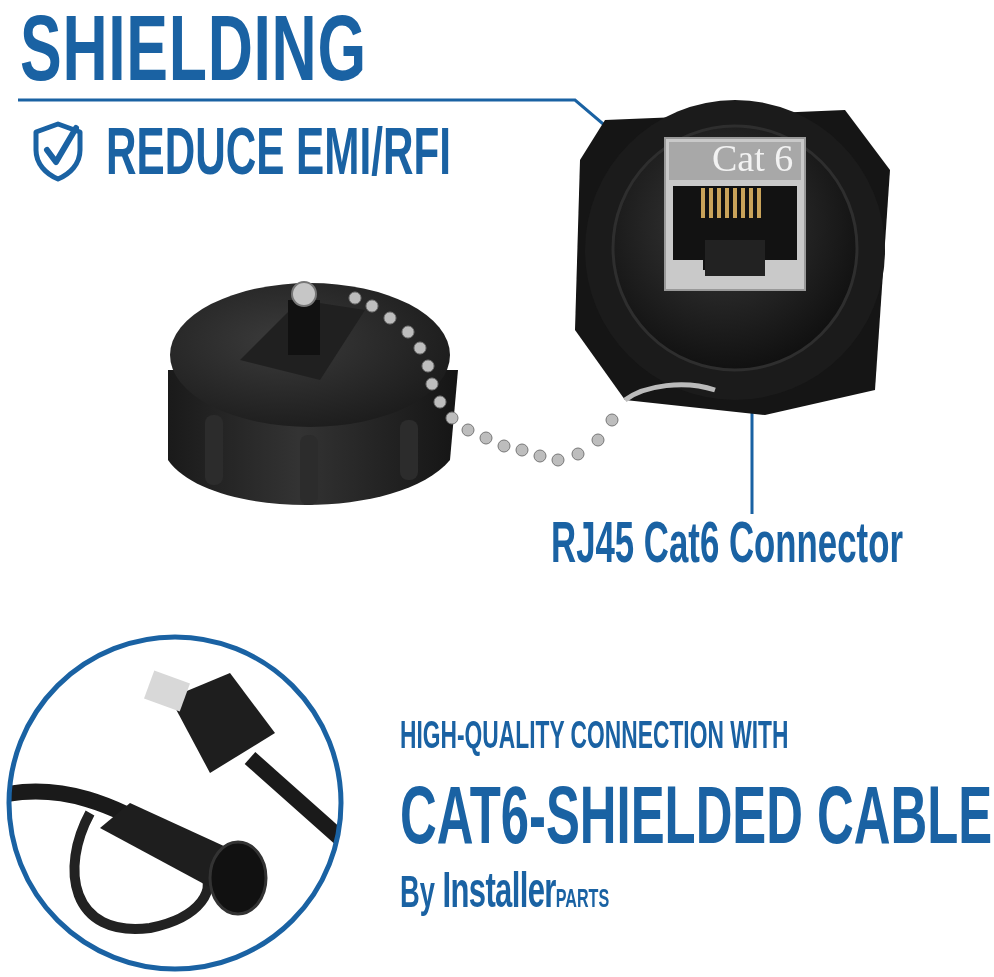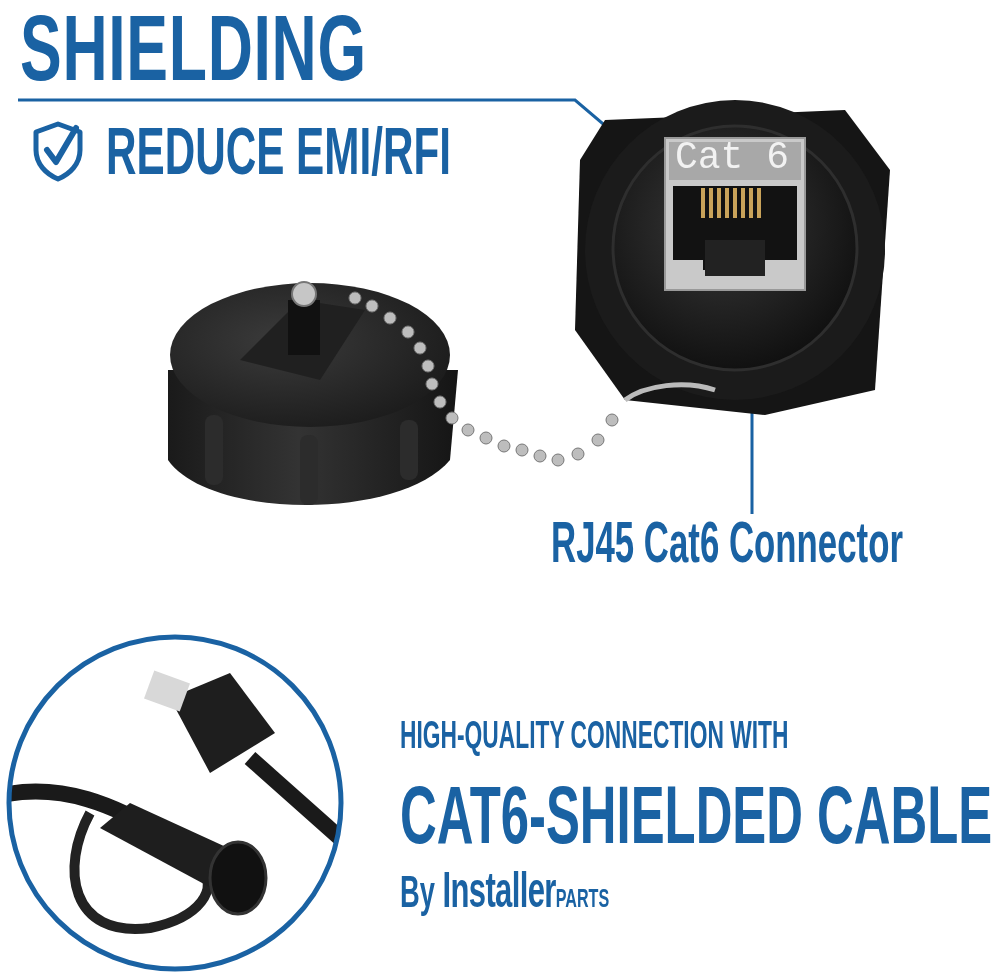--- a/index.html
+++ b/index.html
@@ -54,21 +54,21 @@
     <rect x="168" y="88" width="4" height="30"></rect>
       <rect x="176" y="88" width="4" height="30"></rect>
     <rect x="184" y="88" width="4" height="30"></rect>
       <rect x="192" y="88" width="4" height="30"></rect>
   </g>
   <rect x="140" y="140" width="60" height="36" fill="#222"></rect>
   <rect x="108" y="160" width="30" height="22" fill="#c9c9c9"></rect>
   <rect x="200" y="160" width="32" height="22" fill="#c9c9c9"></rect>
   <path d="M60 300 C80 285 120 280 150 290" stroke="#bbb" stroke-width="5" fill="none"></path>
 </svg>
-<div style="position:absolute;left:675px;top:138px;font-size:38px;line-height:40px;color:#f2f2f2;font-family:Liberation Mono, monospace;">Cat 6</div>
+<div style="position:absolute;left:712px;top:138px;font-size:38px;line-height:40px;color:#f2f2f2;font-family:Liberation Serif, serif;">Cat 6</div>
 
 <svg width="480" height="260" viewBox="0 0 480 260" style="left:150px;top:270px">
   <defs>
     <linearGradient id="capside" x1="0" x2="1">
       <stop offset="0" stop-color="#1a1a1a"></stop>
         <stop offset="0.45" stop-color="#333"></stop>
         <stop offset="1" stop-color="#151515"></stop>
     </linearGradient>
     <radialGradient id="captop" cx="40%" cy="40%" r="65%">
       <stop offset="0" stop-color="#3b3b3b"></stop>

